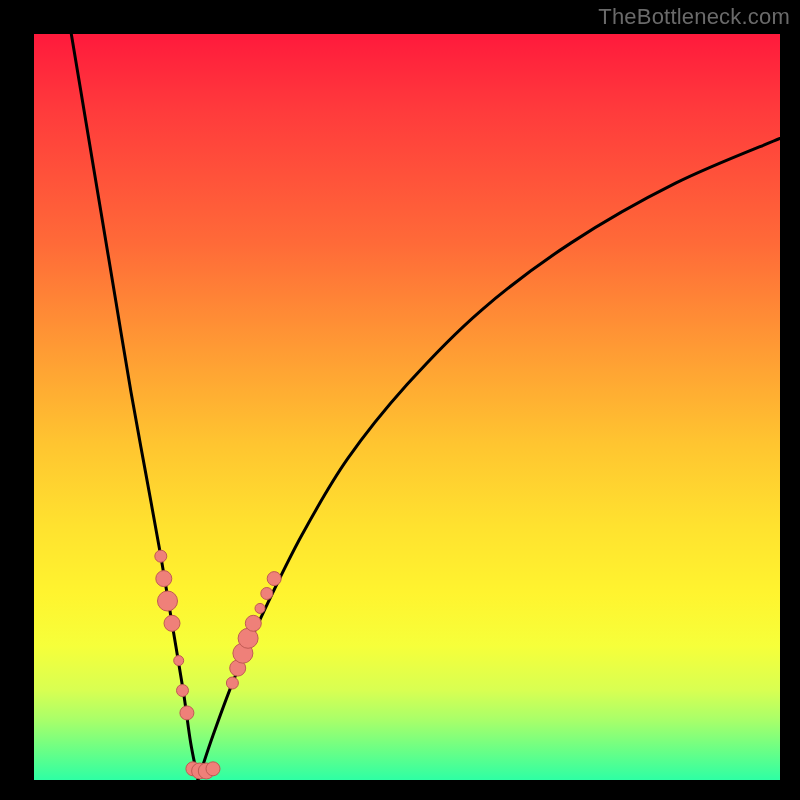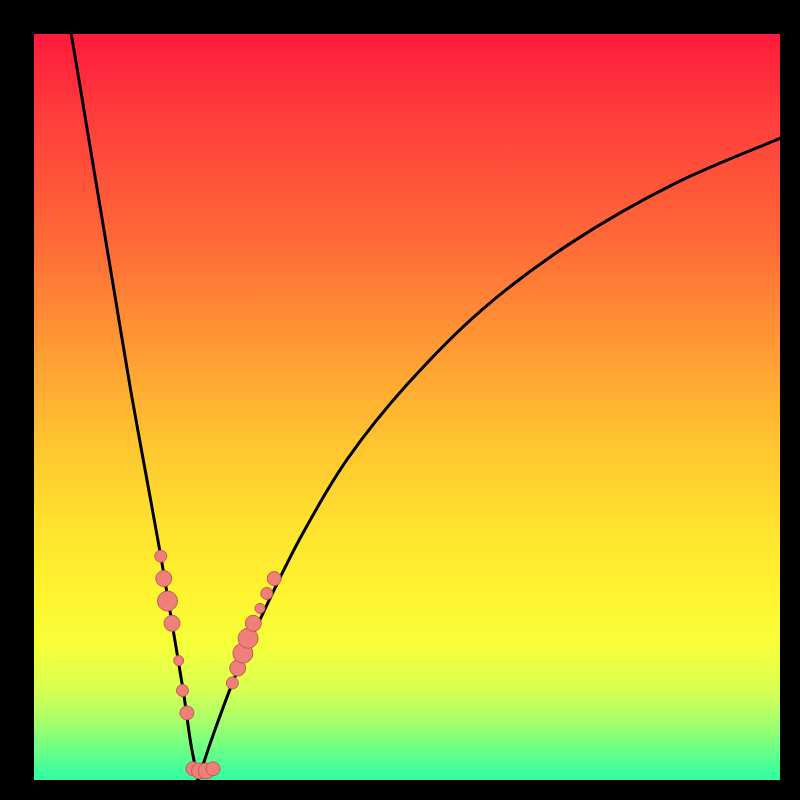--- a/index.html
+++ b/index.html
@@ -57,20 +57,21 @@
     top: 0;
     width: 746px;
     height: 746px;
     overflow: visible;
   }
 </style>
 </head>
 <body>
 
 <div class="frame">
+  <div class="watermark">TheBottleneck.com</div>
 
   <div class="plot-area">
     <svg class="curve" viewBox="0 0 746 746" preserveAspectRatio="none">
       <g>
         <path fill="none" stroke="#000" stroke-width="3" stroke-linecap="round" d="M 37.30 0.00 C 39.79 14.92 47.25 59.68 52.22 89.52 C 57.19 119.36 62.17 149.20 67.14 179.04 C 72.11 208.88 77.09 238.72 82.06 268.56 C 87.03 298.40 92.01 329.48 96.98 358.08 C 101.95 386.68 106.93 412.79 111.90 440.14 C 116.87 467.49 122.47 497.33 126.82 522.20 C 131.17 547.07 134.28 566.96 138.01 589.34 C 141.74 611.72 146.09 636.59 149.20 656.48 C 152.31 676.37 154.17 693.78 156.66 708.70 C 159.15 723.62 162.88 739.78 164.12 746.00"></path>
         <path fill="none" stroke="#000" stroke-width="3" stroke-linecap="round" d="M 164.12 746.00 C 166.61 738.54 172.82 718.65 179.04 701.24 C 185.26 683.83 192.72 662.70 201.42 641.56 C 210.12 620.42 220.07 598.04 231.26 574.42 C 242.45 550.80 254.88 524.69 268.56 499.82 C 282.24 474.95 295.91 450.09 313.32 425.22 C 330.73 400.35 350.62 375.49 373.00 350.62 C 395.38 325.75 420.25 299.64 447.60 276.02 C 474.95 252.40 504.79 230.02 537.12 208.88 C 569.45 187.74 606.75 166.61 641.56 149.20 C 676.37 131.79 728.59 111.90 746.00 104.44"></path>
       </g>
       <g>
           <circle cx="126.8" cy="522.2" r="6.0" fill="#ef8079" stroke="#c05a54" stroke-width="1"></circle>
           <circle cx="129.8" cy="544.6" r="8.0" fill="#ef8079" stroke="#c05a54" stroke-width="1"></circle>

